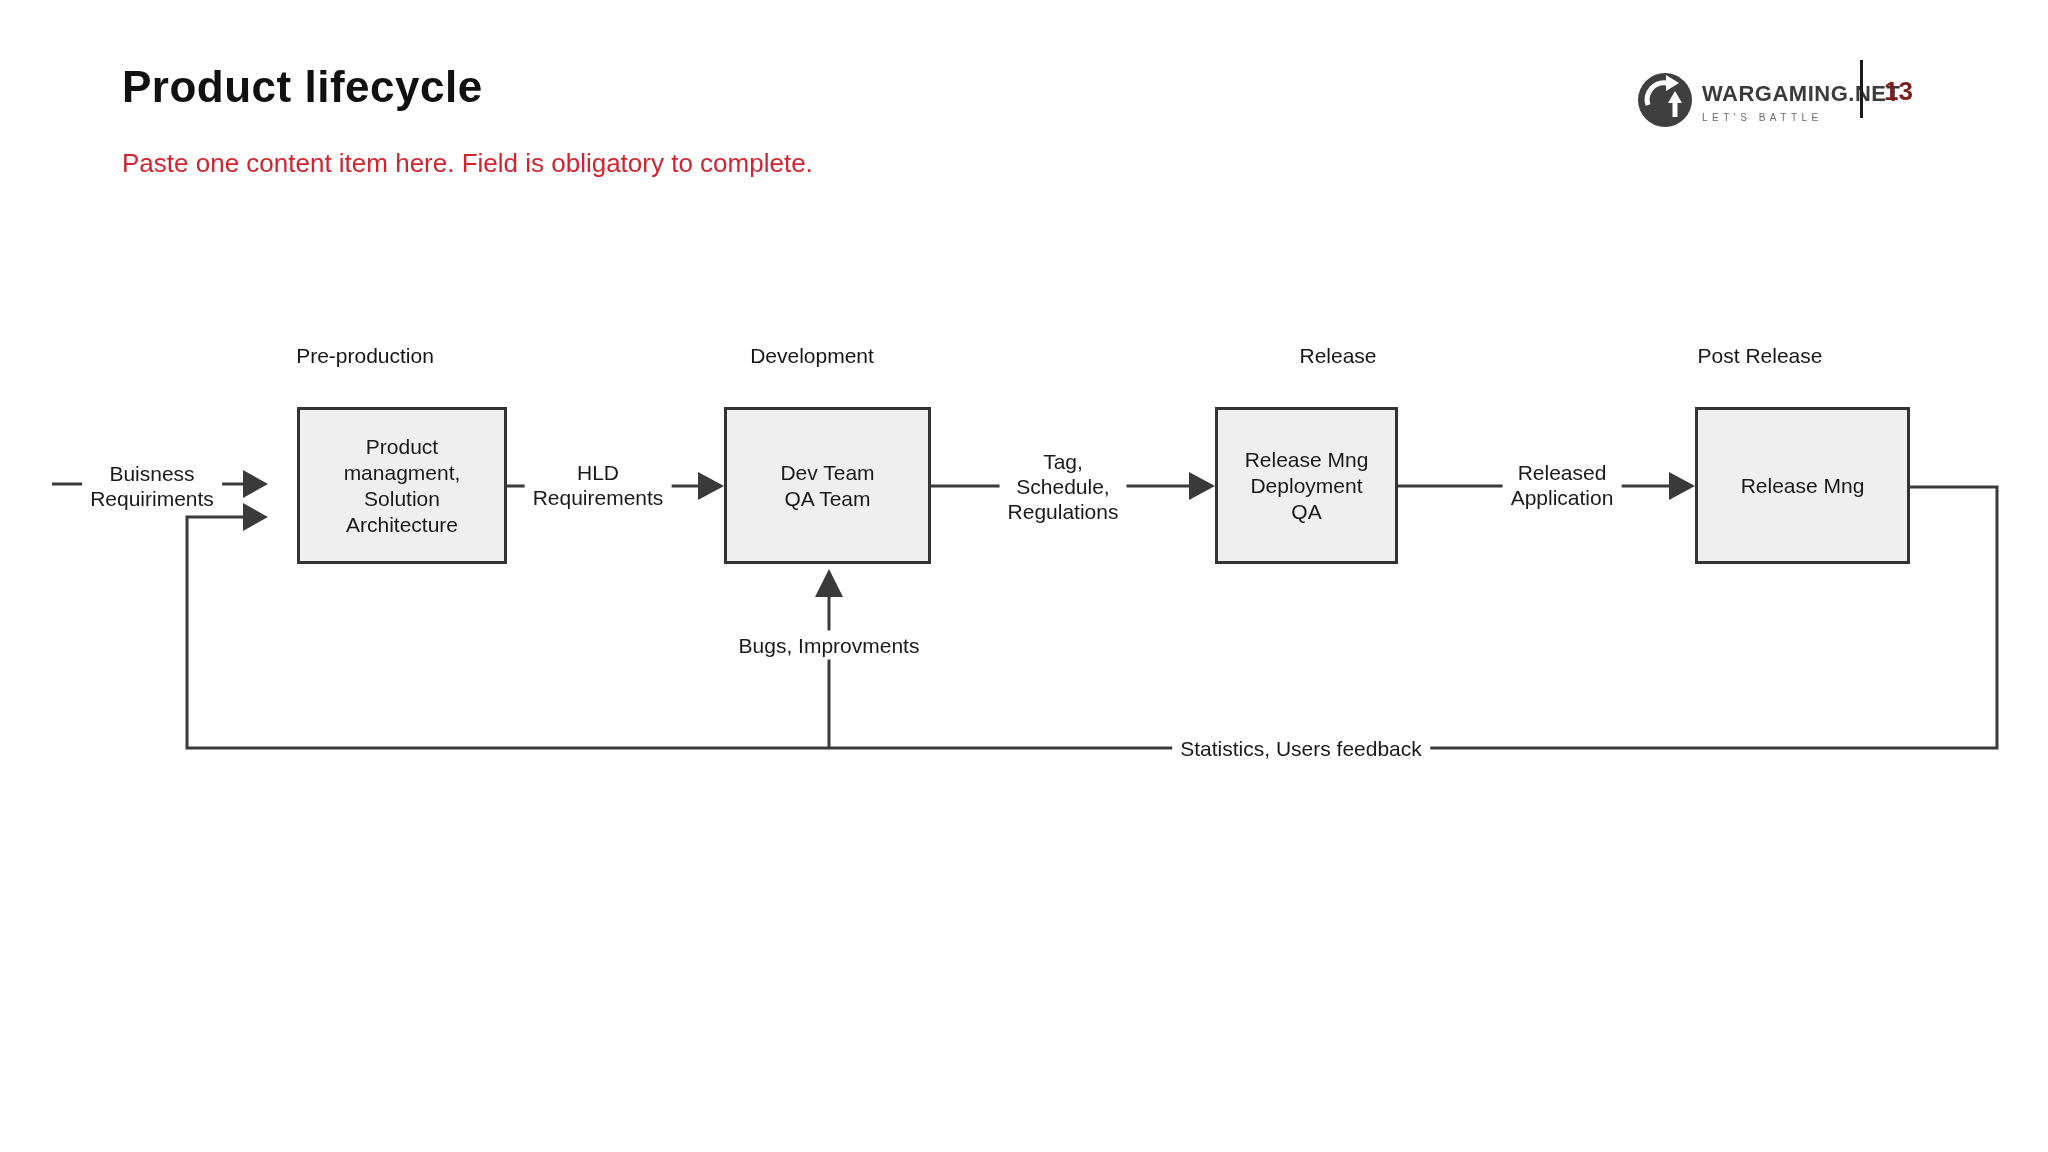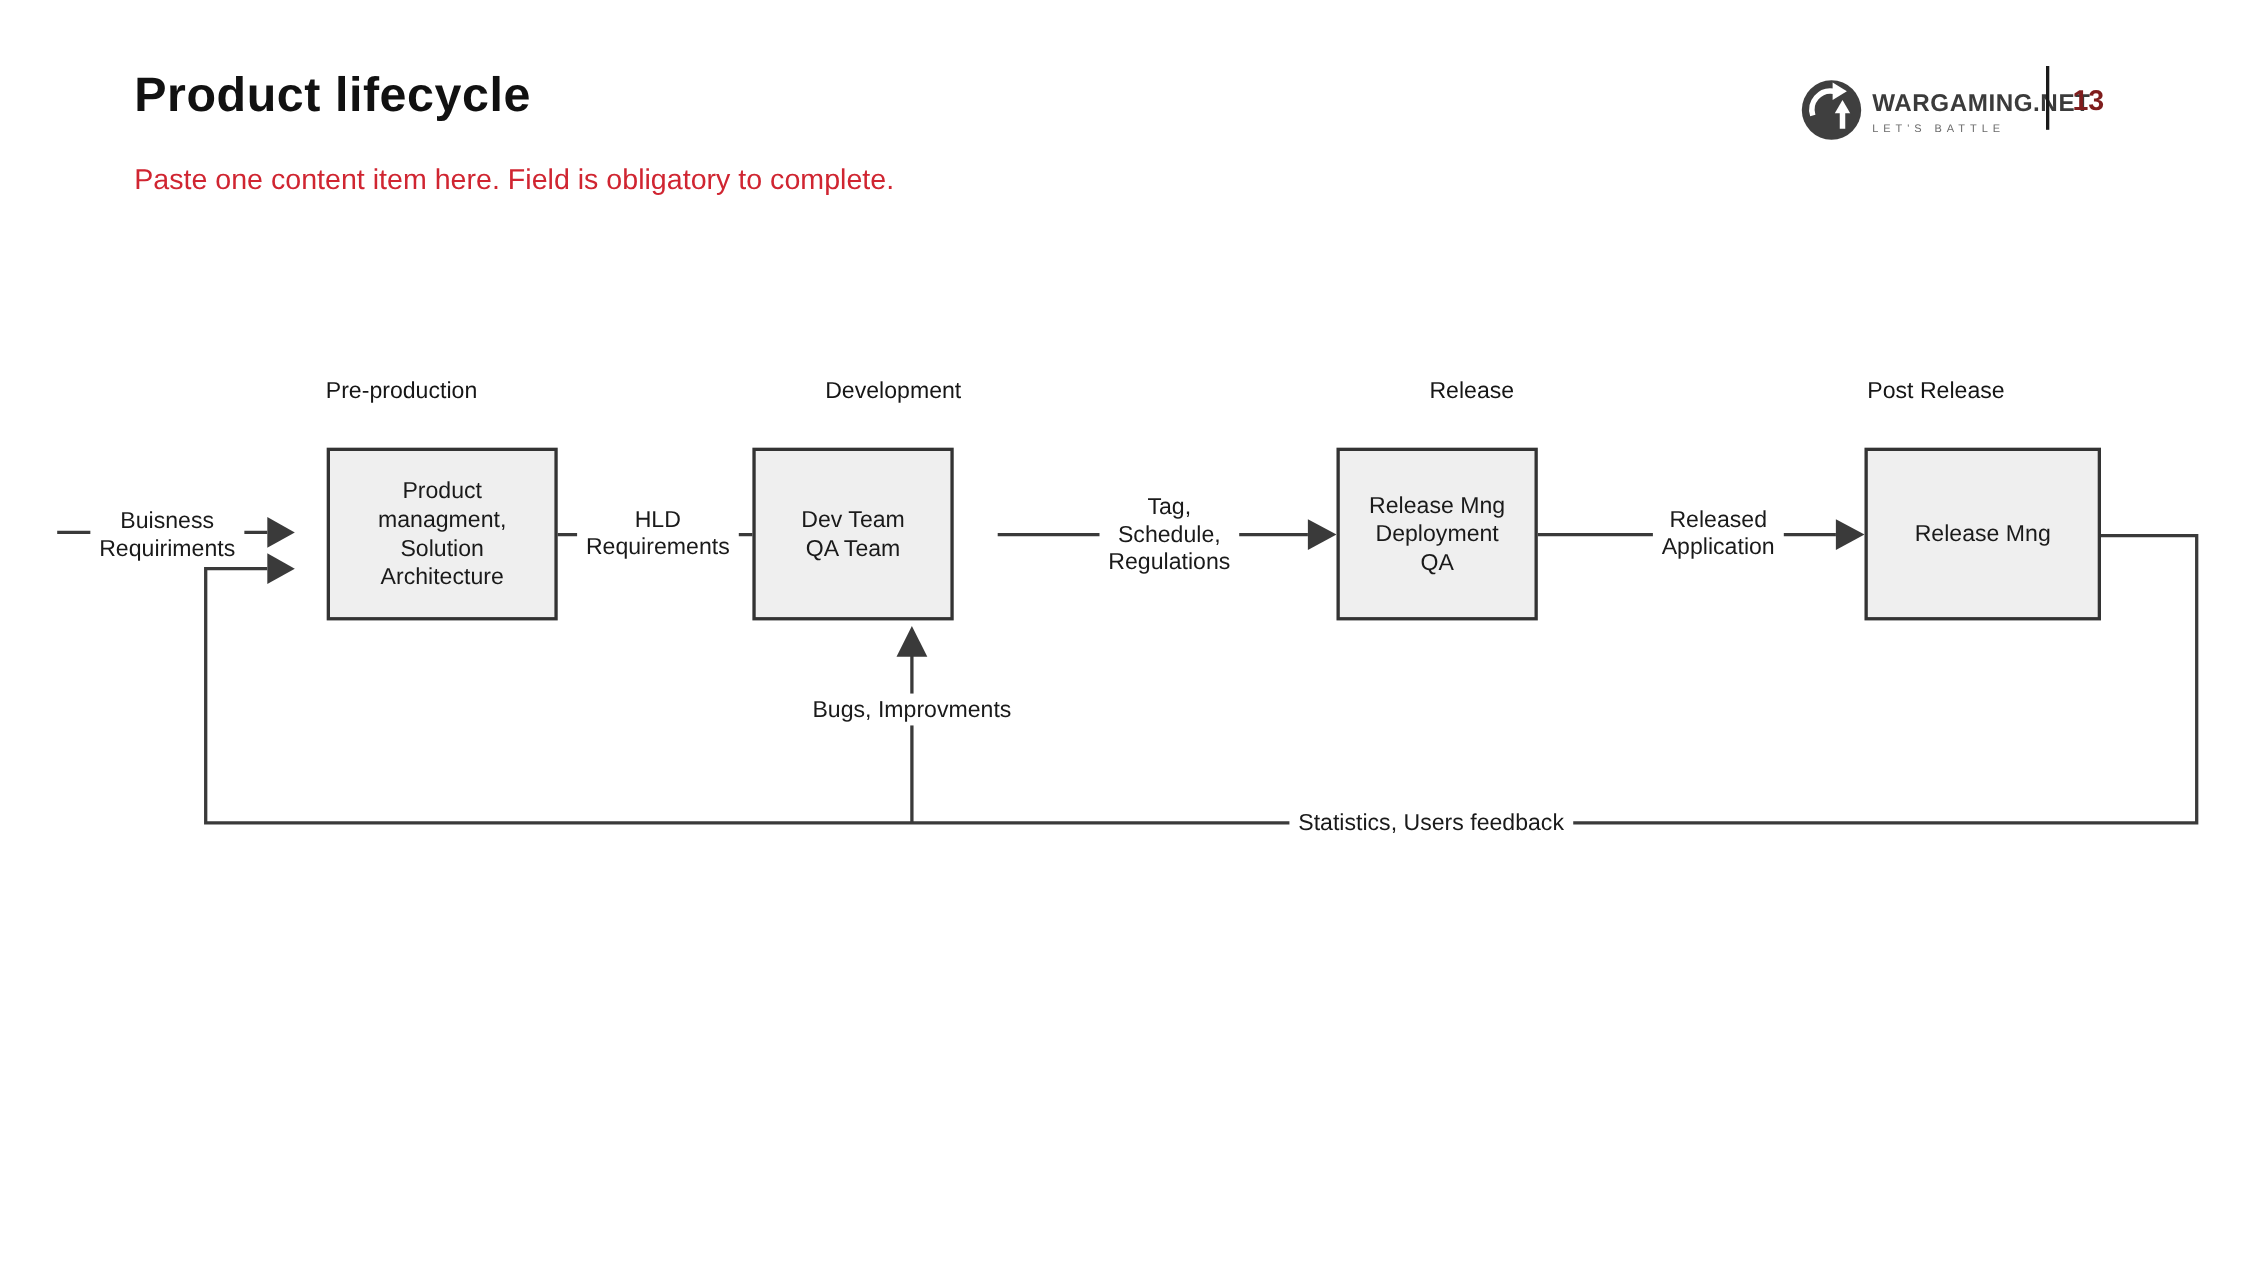--- a/index.html
+++ b/index.html
@@ -41,21 +41,21 @@
     text-align:center; font-size:21px; line-height:26px;
     white-space:pre-line; color:#1a1a1a;
   }
   .flow-label {
     position:absolute; transform:translate(-50%,-50%);
     font-size:21px; line-height:25px; text-align:center;
     white-space:pre-line; background:#ffffff; padding:2px 8px;
     color:#1a1a1a;
   }
   .box-1 { left:267px;  width:210px;margin-left:30px; }
-  .box-2 { left:684px;  width:183px; }
+  .box-2 { left:724px;  width:207px; }
   .box-3 { left:1215px; width:183px; }
   .box-4 { left:1695px; width:215px; }
   .sl-1 { left:365px; }
   .sl-2 { left:812px; }
   .sl-3 { left:1308px;margin-left:30px; }
   .sl-4 { left:1760px; }
   .fl-input    { left:152px;  top:486px; }
   .fl-hld      { left:598px;  top:485px; }
   .fl-tag      { left:1063px; top:486px; }
   .fl-released { left:1562px; top:485px; }

